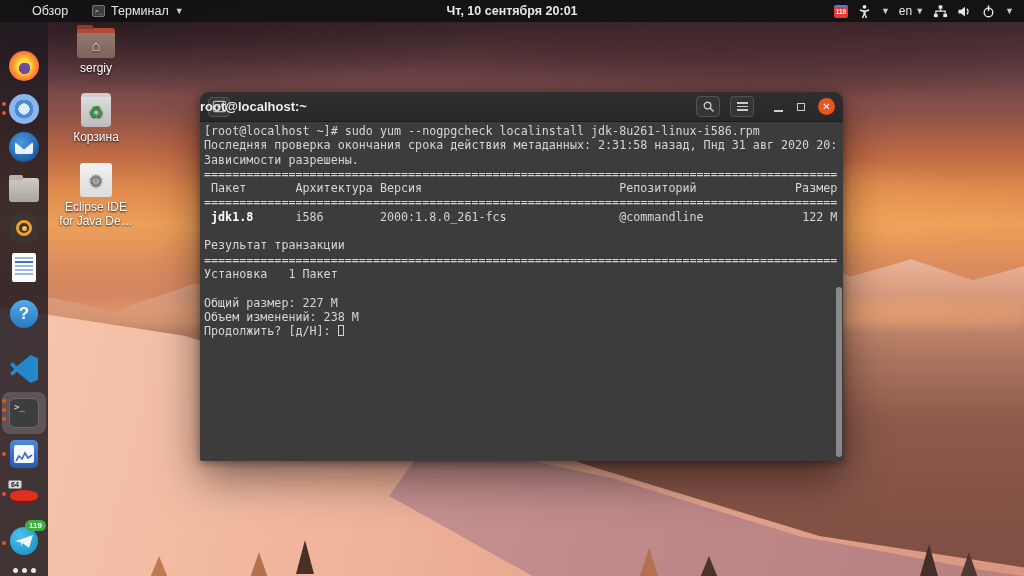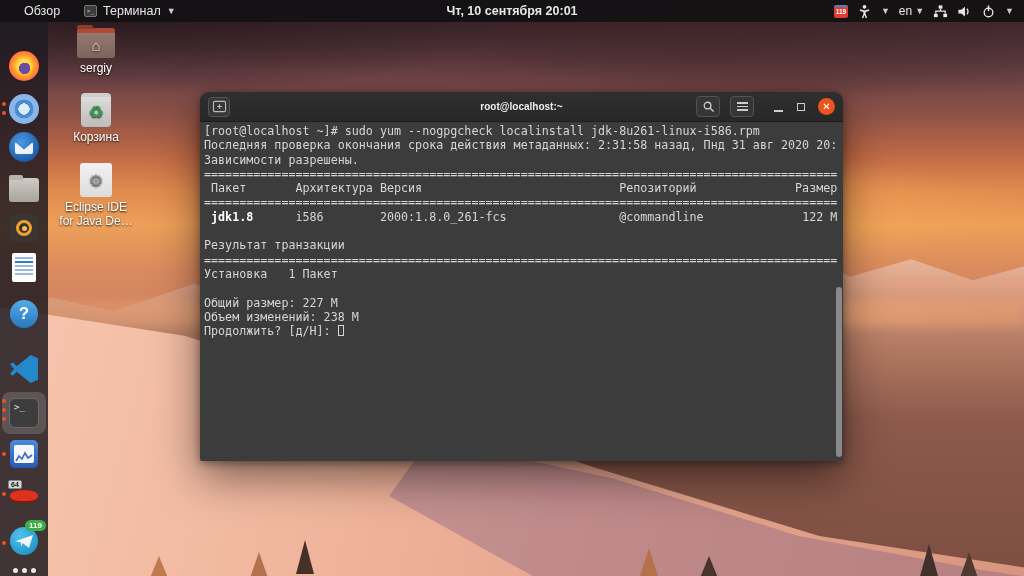--- a/index.html
+++ b/index.html
@@ -32,21 +32,21 @@
   .wp-slope-shadow { position:absolute; left:0; top:290px; width:1024px; height:286px;
     background:rgba(128,92,132,.38);
     clip-path:polygon(42% 52%,60% 66%,78% 86%,96% 98%,100% 100%,52% 100%,38% 72%); }
   .tree { position:absolute; width:0; height:0; border-left:9px solid transparent;
     border-right:9px solid transparent; }
 
   
   .topbar { position:absolute; left:0; top:0; width:1024px; height:22px; z-index:50;
     background:rgba(20,18,20,.97); color:#e8e8e8; font-size:12.5px;
     display:flex; align-items:center; }
-  .tb-left { display:flex; align-items:center; gap:20px; padding-left:20px; }
+  .tb-left { display:flex; align-items:center; gap:20px; padding-left:28px; }
   .tb-activities { padding:0 4px; }
   .tb-app { display:flex; align-items:center; gap:6px; }
   .term-mini { width:13px; height:12px; background:#3c3c3c; border:1px solid #777;
     border-radius:2px; color:#ddd; font-family:"DejaVu Sans Mono",monospace;
     font-size:6px; line-height:10px; padding-left:2px; }
   .caret { font-size:9px; color:#ccc; }
   .tb-clock { position:absolute; left:0; right:0; text-align:center; font-weight:700; font-size:12.5px; }
   .tb-right { margin-left:auto; display:flex; align-items:center; gap:9px; padding-right:10px; z-index:2; }
   .mail-badge { width:14px; height:13px; background:#e03c31; border-radius:2px; border-top:2px solid #4a7fd4;
     color:#fff; font-size:6.5px; font-weight:700; text-align:center; line-height:10px; }
@@ -123,22 +123,22 @@
     border-radius:3px; display:flex; align-items:center; justify-content:center; color:#8c8c8c; font-size:16px; }
 
   
   .terminal { position:absolute; left:200px; top:92px; width:643px; height:369px; z-index:20;
     border-radius:9px 9px 2px 2px; box-shadow:0 16px 44px rgba(0,0,0,.5), 0 2px 8px rgba(0,0,0,.4);
     overflow:hidden; background:#3c3c3c; }
   .titlebar { height:30px; background:linear-gradient(#2f2f2f,#282828); border-bottom:1px solid #1d1d1d;
     display:flex; align-items:center; padding:0 8px; position:relative; }
   .newtab-btn { width:22px; height:20px; border:1px solid #555; border-radius:4px; background:#383838;
     display:flex; align-items:center; justify-content:center; }
-  .win-title { position:absolute; left:0; right:0; text-align:center; color:#ededed;
-    font-weight:700; font-size:10px; pointer-events:none; }
+  .win-title { position:absolute; left:0; right:0; color:#ededed;
+    font-weight:700; font-size:13px; pointer-events:none; }
   .tb-buttons { margin-left:auto; display:flex; align-items:center; gap:10px; z-index:2; }
   .sq-btn { width:24px; height:21px; border:1px solid #535353; border-radius:4px; background:#353535;
     display:flex; align-items:center; justify-content:center; }
   .hamburger { width:11px; display:flex; flex-direction:column; gap:2px; }
   .hamburger i { height:1.5px; background:#ccc; }
   .min-btn { width:12px; height:16px; color:#ccc; display:flex; align-items:flex-end; justify-content:center; margin-left:8px; }
   .min-btn i { width:9px; height:2px; background:#ccc; margin-bottom:3px; }
   .max-btn { width:14px; height:14px; display:flex; align-items:center; justify-content:center; }
   .max-btn i { width:8px; height:8px; border:1.5px solid #ccc; display:block; }
   .close-btn { width:17px; height:17px; border-radius:50%; background:#e9541f; color:#fff;

